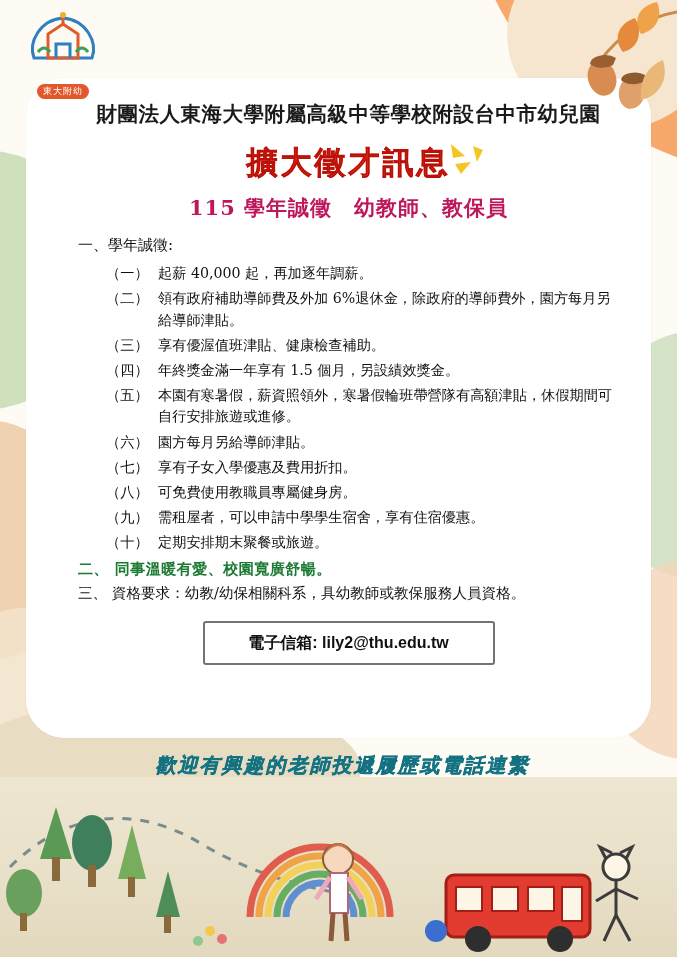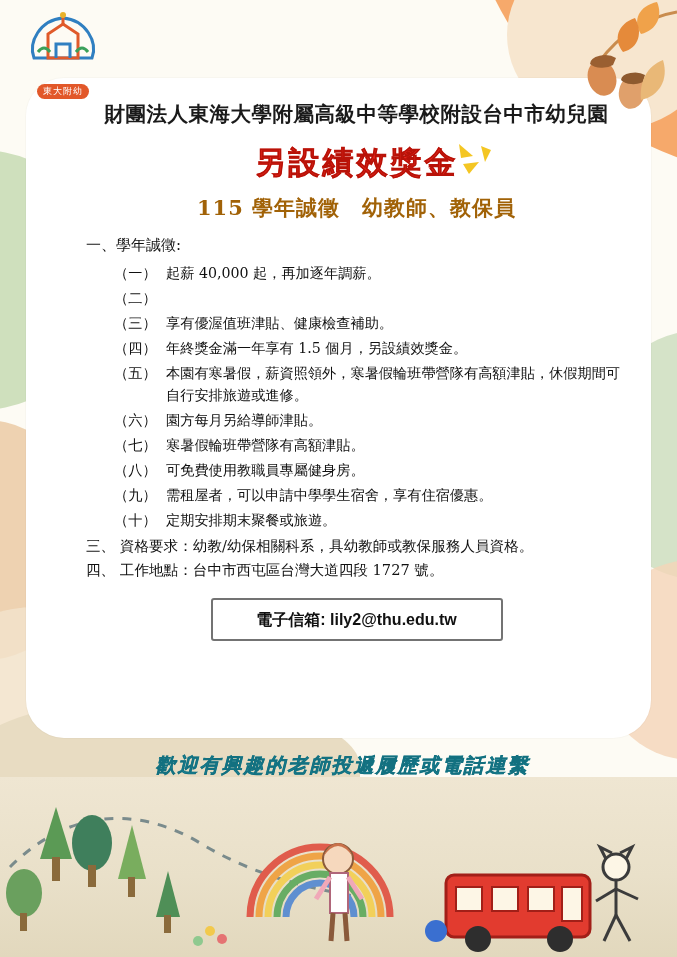--- a/index.html
+++ b/index.html
@@ -113,21 +113,21 @@
     letter-spacing: 1px;
     margin-top: 16px;
   }
 
   
   .branch { position: absolute; top: 0; right: 0; width: 250px; height: 140px; z-index: 4; }
 
   
   .content {
     position: absolute;
-    top: 78px; left: 44px;
+    top: 78px; left: 36px;
     width: 625px; height: 660px;
     z-index: 6;
     box-sizing: border-box;
     padding: 22px 34px 0 34px;
   }
   .org-title {
     text-align: center;
     font-family: "DejaVu Serif", "Liberation Serif", serif;
     font-weight: bold;
     font-size: 20.5px;
@@ -153,21 +153,21 @@
   .spark {
     position: absolute;
     right: 138px; top: -2px;
     width: 44px; height: 44px;
   }
   .subhead {
     text-align: center;
     font-family: "DejaVu Serif", "Liberation Serif", serif;
     font-weight: bold;
     font-size: 21px;
-    color: #a16207;
+    color: #be185d;
     margin-top: 8px;
     letter-spacing: 1px;
   }
   .section-line {
     font-family: "DejaVu Serif", "Liberation Serif", serif;
     font-size: 15px;
     color: #111;
     margin-top: 14px;
     padding-left: 8px;
   }
@@ -283,76 +283,77 @@
     <div class="logo-badge">東大附幼</div>
   </div>
 
   <div class="card"></div>
 
   <div class="content">
 
     <div class="org-title">財團法人東海大學附屬高級中等學校附設台中市幼兒園</div>
 
     <div class="headline-wrap">
-      <span class="headline">另設績效獎金</span>
+      <span class="headline">擴大徵才訊息</span>
       <svg class="spark" viewBox="0 0 44 44">
         <path d="M6 4 L20 16 L8 18 Z" fill="#f4c623"></path>
         <path d="M10 24 L26 22 L16 34 Z" fill="#f4c623"></path>
         <path d="M28 6 L32 22 L38 10 Z" fill="#f4c623"></path>
       </svg>
     </div>
 
     <div class="subhead">115 學年誠徵　幼教師、教保員</div>
 
     <div class="section-line">一、學年誠徵:</div>
 
     <ol class="benefits">
       <li>
         <span class="li-num">（一）</span>
         <span class="li-text">起薪 40,000 起，再加逐年調薪。</span>
       </li>
       <li>
         <span class="li-num">（二）</span>
+        <span class="li-text">領有政府補助導師費及外加 6%退休金，除政府的導師費外，園方每月另給導師津貼。</span>
       </li>
       <li>
         <span class="li-num">（三）</span>
         <span class="li-text">享有優渥值班津貼、健康檢查補助。</span>
       </li>
       <li>
         <span class="li-num">（四）</span>
         <span class="li-text">年終獎金滿一年享有 1.5 個月，另設績效獎金。</span>
       </li>
       <li>
         <span class="li-num">（五）</span>
         <span class="li-text">本園有寒暑假，薪資照領外，寒暑假輪班帶營隊有高額津貼，休假期間可自行安排旅遊或進修。</span>
       </li>
       <li>
         <span class="li-num">（六）</span>
         <span class="li-text">園方每月另給導師津貼。</span>
       </li>
       <li>
         <span class="li-num">（七）</span>
-        <span class="li-text">寒暑假輪班帶營隊有高額津貼。</span>
+        <span class="li-text">享有子女入學優惠及費用折扣。</span>
       </li>
       <li>
         <span class="li-num">（八）</span>
         <span class="li-text">可免費使用教職員專屬健身房。</span>
       </li>
       <li>
         <span class="li-num">（九）</span>
         <span class="li-text">需租屋者，可以申請中學學生宿舍，享有住宿優惠。</span>
       </li>
       <li>
         <span class="li-num">（十）</span>
         <span class="li-text">定期安排期末聚餐或旅遊。</span>
       </li>
     </ol>
 
+    <div class="sec-green">二、 同事溫暖有愛、校園寬廣舒暢。</div>
     <div class="sec-plain">三、 資格要求：幼教/幼保相關科系，具幼教師或教保服務人員資格。</div>
-    <div class="sec-plain">四、 工作地點：台中市西屯區台灣大道四段 1727 號。</div>
 
     <div class="contact-box">
       <div class="contact-line">電子信箱: lily2@thu.edu.tw</div>
     </div>
   </div>
 
   <div class="footer-note">歡迎有興趣的老師投遞履歷或電話連繫</div>
 
   <svg class="scene" viewBox="0 0 677 210">
 

